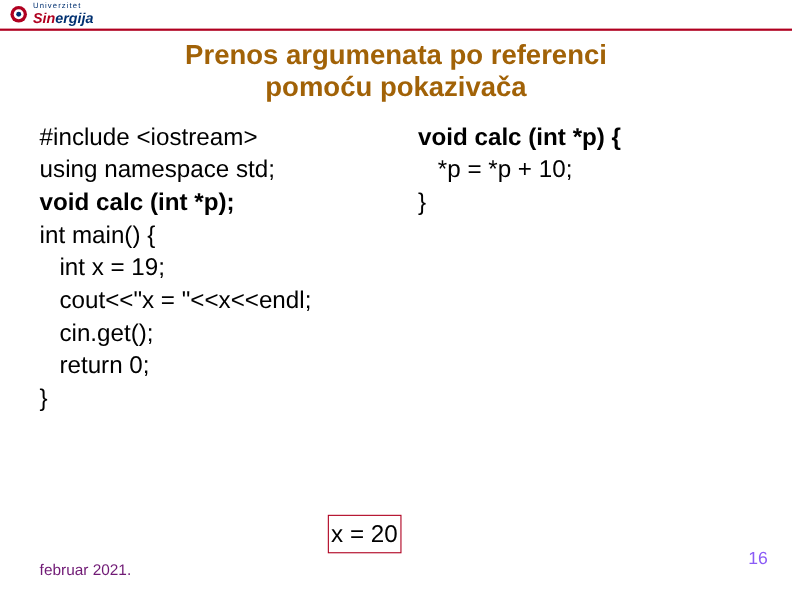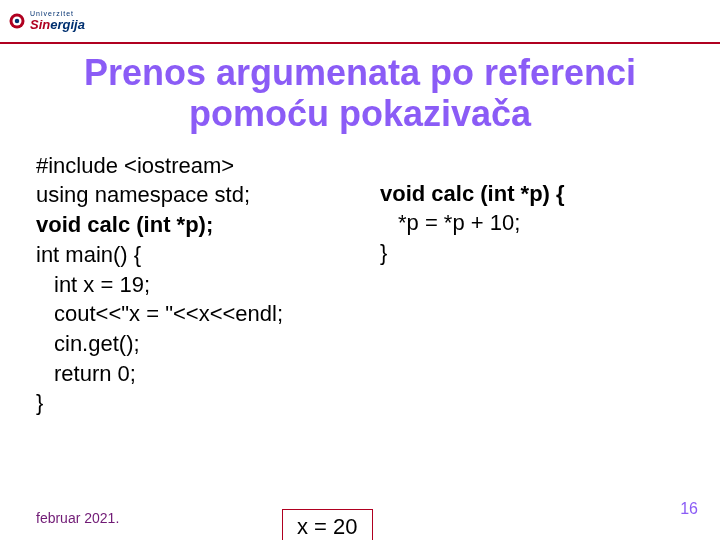--- a/index.html
+++ b/index.html
@@ -5,72 +5,71 @@
   * { margin: 0; padding: 0; box-sizing: border-box; }
   body {
     width: 720px;
     height: 540px;
     background: #ffffff;
     font-family: Arial, Helvetica, sans-serif;
     position: relative;
     overflow: hidden;
   }
   .logo-bar {
-    height: 44px;
+    height: 28px;
     padding: 4px 8px;
     border-bottom: 2px solid #b00020;
     display: flex;
     align-items: center;
   }
   .logo {
     display: flex;
     align-items: center;
     gap: 4px;
   }
   .logo-text {
     font-size: 13px;
     font-weight: bold;
     font-style: italic;
   }
   .sin { color: #b00020; }
   .erg { color: #003070; }
   .title {
     text-align: center;
-    font-size: 36px;
+    font-size: 25px;
     font-weight: bold;
-    color: #8b5cf6;
+    color: #a16207;
     margin: 8px 40px 14px 40px;
     line-height: 1.15;
   }
   .content {
     position: relative;
     padding: 0 36px;
     font-size: 22px;
     color: #000;
     line-height: 1.35;
   }
   .col-left {
     width: 340px;
     margin-top: 16px;
   }
   .col-right {
     position: absolute;
     left: 380px;
     top: 0;
     width: 300px;
-    margin-top: 28px;
   }
   .indent1 { padding-left: 18px; }
   .bold { font-weight: bold; }
   .output-box {
     position: absolute;
-    left: 282px;
+    left: 298px;
     top: 358px;
     border: 1px solid #b00020;
-    padding: 2px 14px;
+    padding: 2px 2px;
     font-size: 22px;
     color: #000;
   }
   .footer-date {
     position: absolute;
     left: 36px;
     bottom: 14px;
     font-size: 14px;
     color: #701a75;
   }

